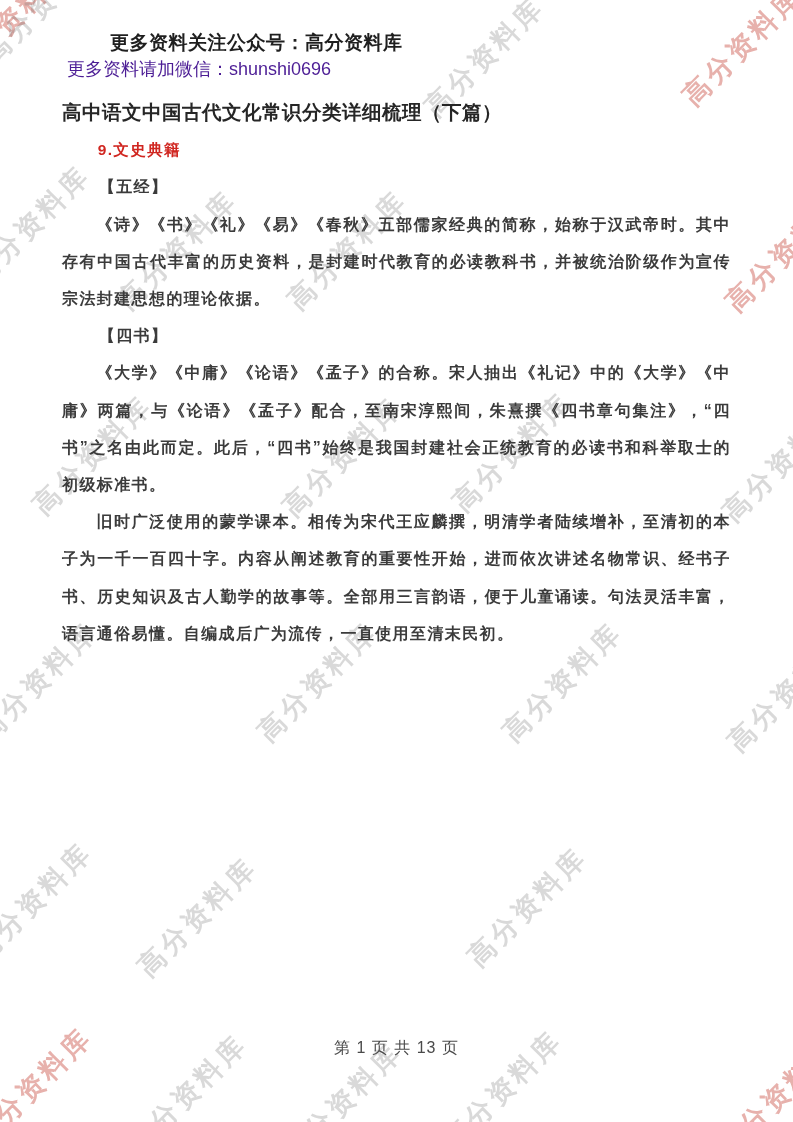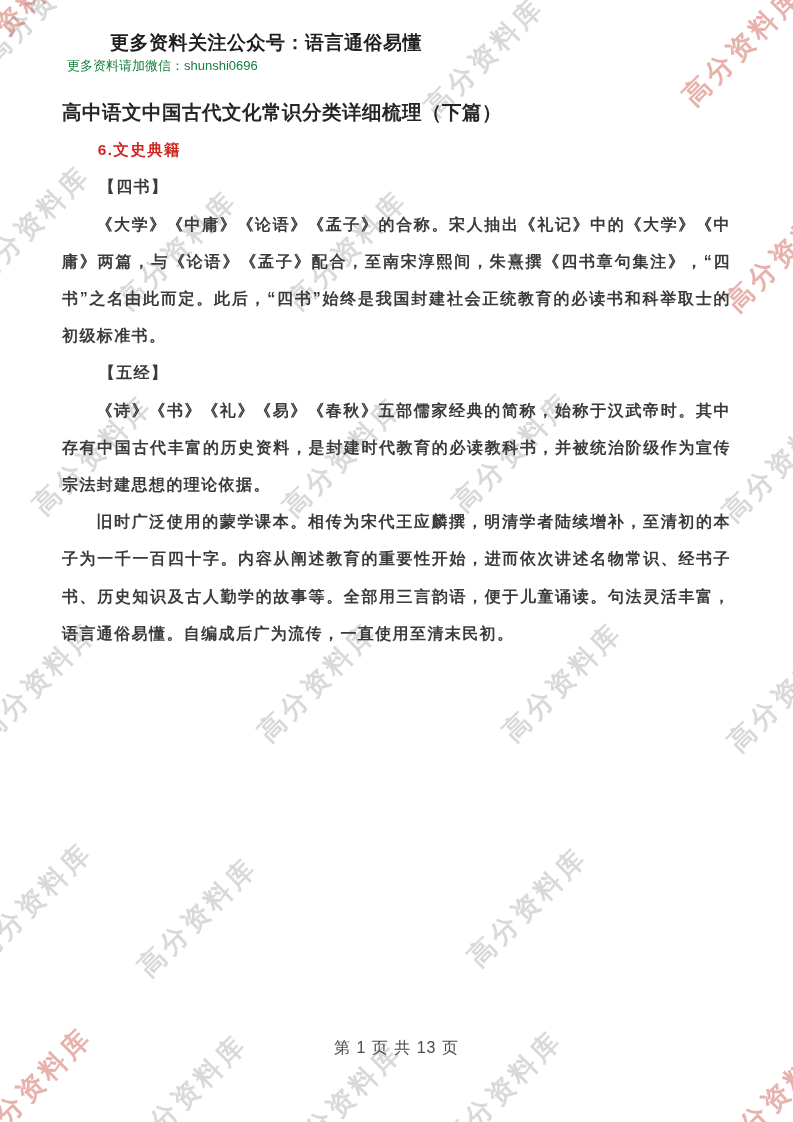--- a/index.html
+++ b/index.html
@@ -5,21 +5,21 @@
   html,body{margin:0;padding:0;}
   body{
     width:793px;height:1122px;background:#ffffff;overflow:hidden;position:relative;
     font-family:"Liberation Sans", sans-serif;
   }
   .wm{
     position:absolute;white-space:nowrap;font-weight:700;font-size:27px;
     letter-spacing:4px;transform:rotate(-45deg);pointer-events:none;user-select:none;
   }
   .hdr1{position:absolute;left:110px;top:30px;font-size:19px;font-weight:700;color:#1f1f1f;letter-spacing:0.5px;}
-  .hdr2{position:absolute;left:67px;top:57px;font-size:13px;color:#15803d;}
+  .hdr2{position:absolute;left:67px;top:57px;font-size:18px;color:#4c1d95;}
   .content{
     position:absolute;left:62px;right:62px;top:94px;
     color:#3b3b3b;font-size:16px;line-height:37.2px;font-weight:600;letter-spacing:1.4px;
   }
   .title{text-align:left;font-size:19.5px;font-weight:700;color:#262626;letter-spacing:0.5px;text-indent:0;}
   .redhead{font-weight:700;font-size:15.5px;text-indent:2.3em;}
   .term{text-indent:2.3em;}
   .para{text-align:justify;text-align-last:left;text-indent:2.15em;}
   .footer{
     position:absolute;left:0;right:0;top:1038px;text-align:center;
@@ -49,35 +49,35 @@
     <span class="wm" style="left: -45px; top: 884px; color: rgba(110, 110, 110, 0.26);">高分资料库</span>
     <span class="wm" style="left: 120px; top: 899px; color: rgba(110, 110, 110, 0.26);">高分资料库</span>
     <span class="wm" style="left: 450px; top: 889px; color: rgba(110, 110, 110, 0.26);">高分资料库</span>
     <span class="wm" style="left: -45px; top: 1069px; color: rgba(201, 82, 70, 0.45);">高分资料库</span>
     <span class="wm" style="left: 110px; top: 1076px; color: rgba(110, 110, 110, 0.26);">高分资料库</span>
     <span class="wm" style="left: 265px; top: 1084px; color: rgba(110, 110, 110, 0.26);">高分资料库</span>
     <span class="wm" style="left: 425px; top: 1072px; color: rgba(110, 110, 110, 0.26);">高分资料库</span>
     <span class="wm" style="left: 700px; top: 1079px; color: rgba(201, 82, 70, 0.45);">高分资料库</span>
   </div>
 
-<div class="hdr1">更多资料关注公众号：语言通俗易懂</div>
+<div class="hdr1">更多资料关注公众号：高分资料库</div>
 <div class="hdr2">更多资料请加微信：shunshi0696</div>
 
 <div class="content">
   <div class="title">高中语文中国古代文化常识分类详细梳理（下篇）</div>
-  <div class="redhead" style="color: rgb(208, 38, 32);">6.文史典籍</div>
+  <div class="redhead" style="color: rgb(208, 38, 32);">9.文史典籍</div>
   <div id="entries">
+  <div>
+    <div class="term">【五经】</div>
+    <div class="para">《诗》《书》《礼》《易》《春秋》五部儒家经典的简称，始称于汉武帝时。其中存有中国古代丰富的历史资料，是封建时代教育的必读教科书，并被统治阶级作为宣传宗法封建思想的理论依据。</div>
+  </div>
+
   <div>
     <div class="term">【四书】</div>
     <div class="para">《大学》《中庸》《论语》《孟子》的合称。宋人抽出《礼记》中的《大学》《中庸》两篇，与《论语》《孟子》配合，至南宋淳熙间，朱熹撰《四书章句集注》，“四书”之名由此而定。此后，“四书”始终是我国封建社会正统教育的必读书和科举取士的初级标准书。</div>
-  </div>
-
-  <div>
-    <div class="term">【五经】</div>
-    <div class="para">《诗》《书》《礼》《易》《春秋》五部儒家经典的简称，始称于汉武帝时。其中存有中国古代丰富的历史资料，是封建时代教育的必读教科书，并被统治阶级作为宣传宗法封建思想的理论依据。</div>
   </div>
 
   <div>
   </div>
 
 
   <div>
     <div class="para">旧时广泛使用的蒙学课本。相传为宋代王应麟撰，明清学者陆续增补，至清初的本子为一千一百四十字。内容从阐述教育的重要性开始，进而依次讲述名物常识、经书子书、历史知识及古人勤学的故事等。全部用三言韵语，便于儿童诵读。句法灵活丰富，语言通俗易懂。自编成后广为流传，一直使用至清末民初。</div>
   </div>
 

